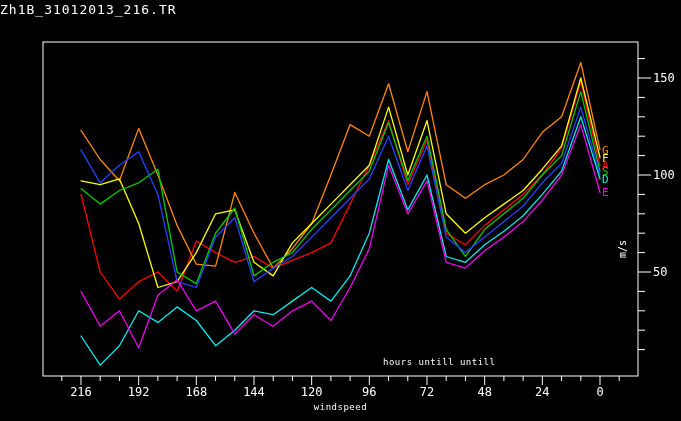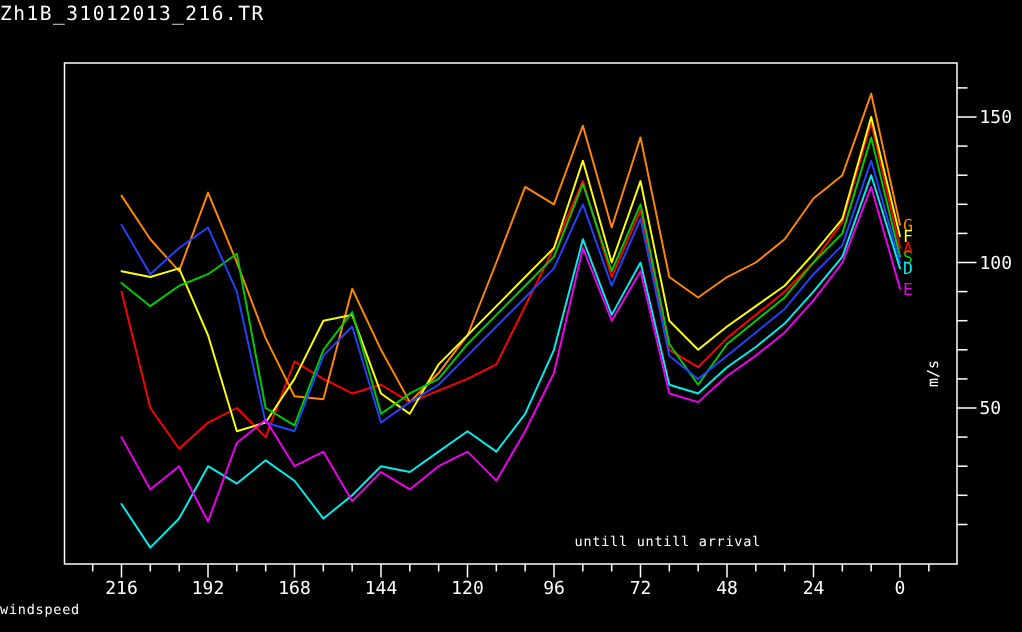--- a/index.html
+++ b/index.html
@@ -1,21 +1,21 @@
 <!DOCTYPE html>
 <html><head>
 <meta charset="utf-8">
 <style>
   html,body{margin:0;padding:0;background:#000;width:681px;height:421px;overflow:hidden}
   .stage{position:relative;width:681px;height:421px;background:#000;
          font-family:"DejaVu Sans Mono",monospace;color:#fff}
   .txt{position:absolute;white-space:pre;color:#fff}
   #title{top:2px;left:0;width:608px;text-align:left;font-size:13px;letter-spacing:1px}
   #annot{left:383px;top:357px;font-size:9px;letter-spacing:.5px}
-  #xlabel{top:402px;left:0;width:681px;font-size:9px;letter-spacing:.5px}
+  #xlabel{top:402px;left:0;width:681px;text-align:center;font-size:9px;letter-spacing:.5px}
   #ylabel{left:609px;top:236px;width:26px;height:26px;font-size:10px;
           display:flex;align-items:center;justify-content:center;transform:rotate(-90deg)}
   svg{position:absolute;left:0;top:0}
 </style>
 </head>
 <body>
 
 <div class="stage">
   <svg id="plot-svg" width="681" height="421">
       <rect x="43" y="42" width="595" height="334" fill="none" stroke="#ffffff" stroke-width="1"></rect>
@@ -86,16 +86,16 @@
       <text x="602" y="161.54" fill="#ffff00" font-size="11" font-family="&quot;DejaVu Sans Mono&quot;, monospace">F</text>
       <polyline points="81.0,188.6 100.2,204.1 119.4,190.5 138.7,182.8 157.9,169.2 177.1,272.0 196.3,283.6 215.6,233.2 234.8,208.0 254.0,275.9 273.2,262.3 292.4,252.6 311.7,229.3 330.9,209.9 350.1,190.5 369.3,171.1 388.6,122.6 407.8,180.8 427.0,136.2 446.2,229.3 465.4,256.5 484.7,229.3 503.9,213.8 523.1,198.3 542.3,175.0 561.6,155.6 580.8,91.6 600.0,171.1" fill="none" stroke="#00cc00" stroke-width="1.3" stroke-linejoin="round" stroke-linecap="round"></polyline>
       <text x="602" y="175.12" fill="#00cc00" font-size="11" font-family="&quot;DejaVu Sans Mono&quot;, monospace">S</text>
       <polyline points="81.0,149.8 100.2,182.8 119.4,165.3 138.7,151.7 157.9,194.4 177.1,281.7 196.3,287.5 215.6,237.1 234.8,217.7 254.0,281.7 273.2,268.1 292.4,256.5 311.7,237.1 330.9,217.7 350.1,198.3 369.3,178.9 388.6,136.2 407.8,190.5 427.0,145.9 446.2,237.1 465.4,252.6 484.7,237.1 503.9,221.6 523.1,206.0 542.3,182.8 561.6,163.4 580.8,107.1 600.0,175.0" fill="none" stroke="#2244ff" stroke-width="1.3" stroke-linejoin="round" stroke-linecap="round"></polyline>
       <polyline points="81.0,336.0 100.2,365.1 119.4,345.7 138.7,310.8 157.9,322.4 177.1,306.9 196.3,320.5 215.6,345.7 234.8,330.2 254.0,310.8 273.2,314.7 292.4,301.1 311.7,287.5 330.9,301.1 350.1,275.9 369.3,233.2 388.6,159.5 407.8,209.9 427.0,175.0 446.2,256.5 465.4,262.3 484.7,244.8 503.9,231.3 523.1,215.7 542.3,194.4 561.6,171.1 580.8,116.8 600.0,178.9" fill="none" stroke="#00eeee" stroke-width="1.3" stroke-linejoin="round" stroke-linecap="round"></polyline>
       <text x="602" y="182.88" fill="#00eeee" font-size="11" font-family="&quot;DejaVu Sans Mono&quot;, monospace">D</text>
       <polyline points="81.0,291.4 100.2,326.3 119.4,310.8 138.7,347.7 157.9,295.3 177.1,279.8 196.3,310.8 215.6,301.1 234.8,334.1 254.0,314.7 273.2,326.3 292.4,310.8 311.7,301.1 330.9,320.5 350.1,287.5 369.3,248.7 388.6,165.3 407.8,213.8 427.0,180.8 446.2,262.3 465.4,268.1 484.7,250.7 503.9,237.1 523.1,221.6 542.3,200.2 561.6,175.0 580.8,124.6 600.0,192.5" fill="none" stroke="#ee00ee" stroke-width="1.3" stroke-linejoin="round" stroke-linecap="round"></polyline>
       <text x="602" y="196.46" fill="#ee00ee" font-size="11" font-family="&quot;DejaVu Sans Mono&quot;, monospace">E</text>
     </svg>
   <div class="txt" id="title">Zh1B_31012013_216.TR</div>
-  <div class="txt" id="annot">untill untill arrival</div>
+  <div class="txt" id="annot">hours untill untill</div>
   <div class="txt" id="xlabel">windspeed</div>
   <div class="txt" id="ylabel">m/s</div>
 </div>
 
 </body></html>

